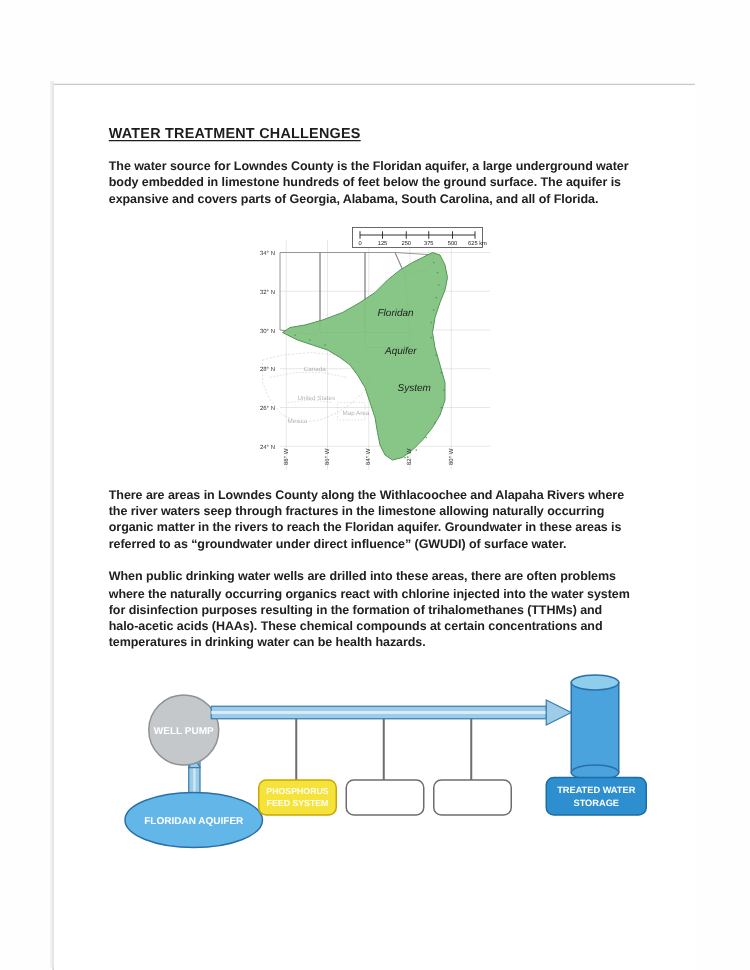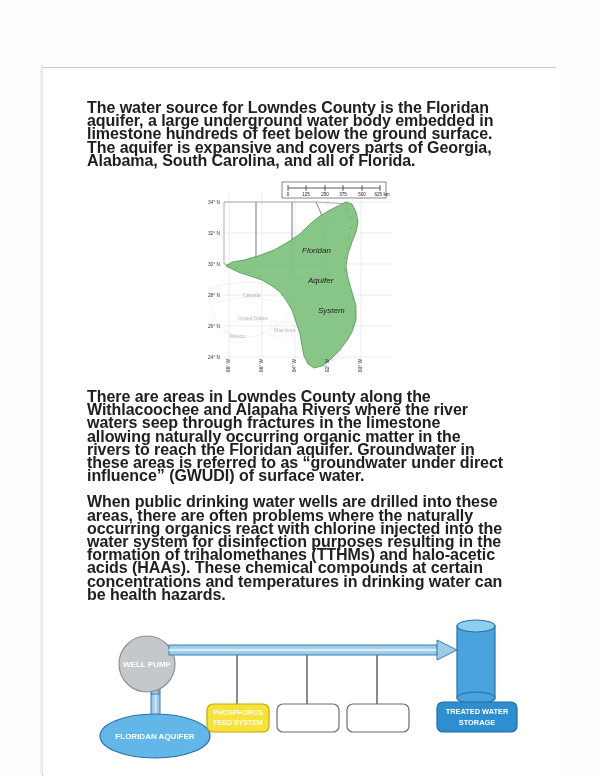--- a/index.html
+++ b/index.html
@@ -34,21 +34,21 @@
   h1.doc-title{
     font-size:11.5px;
     font-weight:bold;
     letter-spacing:.2px;
     color:#1d1d1d;
     margin:0 0 14px 0;
     text-decoration:underline;
     text-underline-offset:2px;
   }
   p.para{
-    font-size:16px;
+    font-size:10px;
     line-height:13.2px;
     font-weight:bold;
     color:#202020;
     margin:0 0 13px 0;
     letter-spacing:-0.05px;
   }
 
   
   .map-wrap{
     position:relative;
@@ -74,20 +74,21 @@
 </style>
 </head>
 <body>
 
 <div class="scan-bg"></div>
 
 <div class="page">
  <div class="page-inner">
   <div class="content">
 
+    <h1 class="doc-title">WATER TREATMENT CHALLENGES</h1>
 
     <p class="para">The water source for Lowndes County is the Floridan aquifer, a large underground water body embedded in limestone hundreds of feet below the ground surface.  The aquifer is expansive and covers parts of Georgia, Alabama, South Carolina, and all of Florida.</p>
 
     <div class="map-wrap">
       <svg class="map-svg" viewBox="0 0 200 200">
         <defs>
           <clipPath id="mapclip">
                 <rect x="0" y="0" width="200" height="200"></rect>
               </clipPath>
         </defs>

